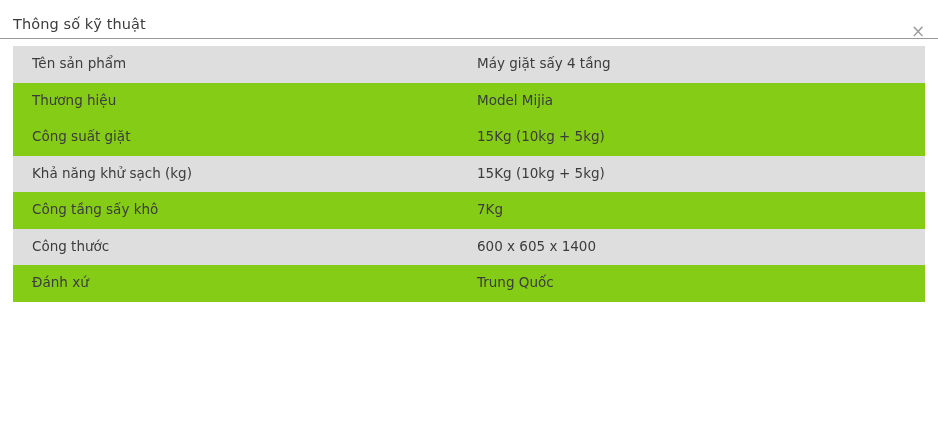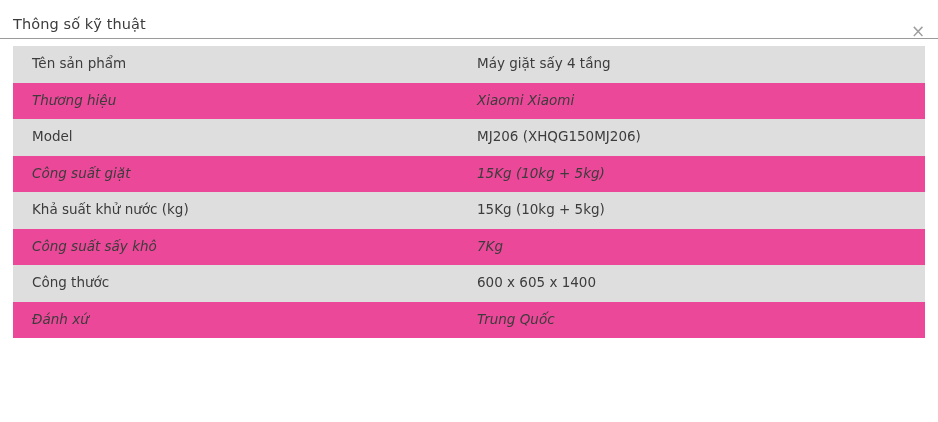--- a/index.html
+++ b/index.html
@@ -60,22 +60,21 @@
     table-layout: fixed;
     margin-top: 6px;
   }
   .spec-table tr {
     height: 36.5px;
   }
   .spec-table tr.odd {
     background: #dedede;
   }
   .spec-table tr.even {
-    background: #ec4899;
-    font-style: italic;
+    background: #84cc16;
   }
   .spec-table td {
     font-size: 13.5px;
     color: #3c3c3c;
     padding: 0;
     vertical-align: middle;
     line-height: 1.3;
   }
   .spec-table td.label {
     width: 443px;
@@ -101,36 +100,32 @@
 
   <div class="table-wrap">
     <table class="spec-table">
       <tbody>
         <tr class="odd">
           <td class="label">Tên sản phẩm</td>
           <td class="value">Máy giặt sấy 4 tầng</td>
         </tr>
         <tr class="even">
           <td class="label">Thương hiệu</td>
-          <td class="value">Xiaomi Xiaomi</td>
-        </tr>
-        <tr class="odd">
-          <td class="label">Model</td>
-          <td class="value">MJ206 (XHQG150MJ206)</td>
+          <td class="value">Model Mijia</td>
         </tr>
         <tr class="even">
           <td class="label">Công suất giặt</td>
           <td class="value">15Kg (10kg + 5kg)</td>
         </tr>
         <tr class="odd">
-          <td class="label">Khả suất khử nước (kg)</td>
+          <td class="label">Khả năng khử sạch (kg)</td>
           <td class="value">15Kg (10kg + 5kg)</td>
         </tr>
         <tr class="even">
-          <td class="label">Công suất sấy khô</td>
+          <td class="label">Công tầng sấy khô</td>
           <td class="value">7Kg</td>
         </tr>
         <tr class="odd">
           <td class="label">Công thước</td>
           <td class="value">600 x 605 x 1400</td>
         </tr>
         <tr class="even">
           <td class="label">Đánh xứ</td>
           <td class="value">Trung Quốc</td>
         </tr>

